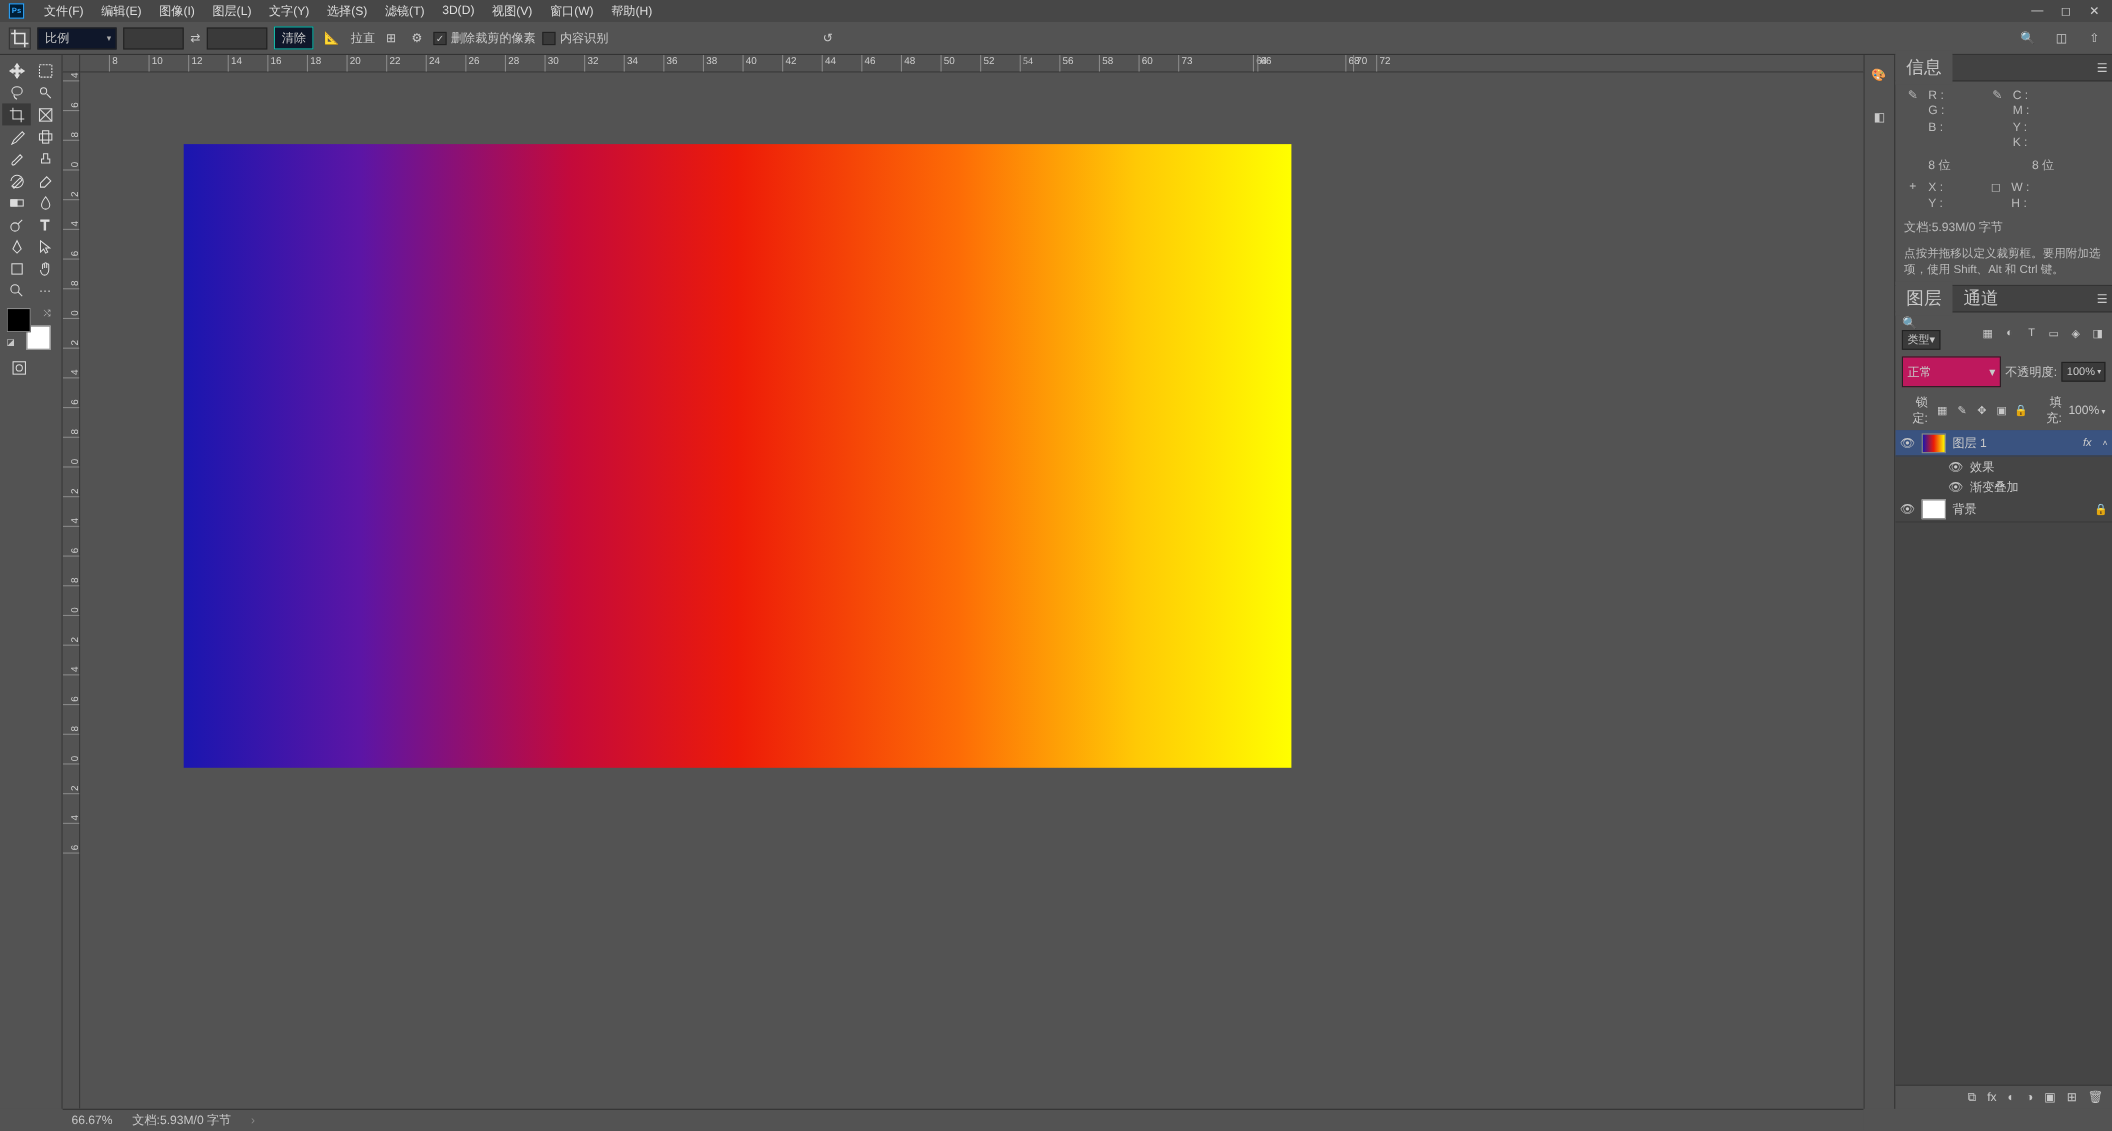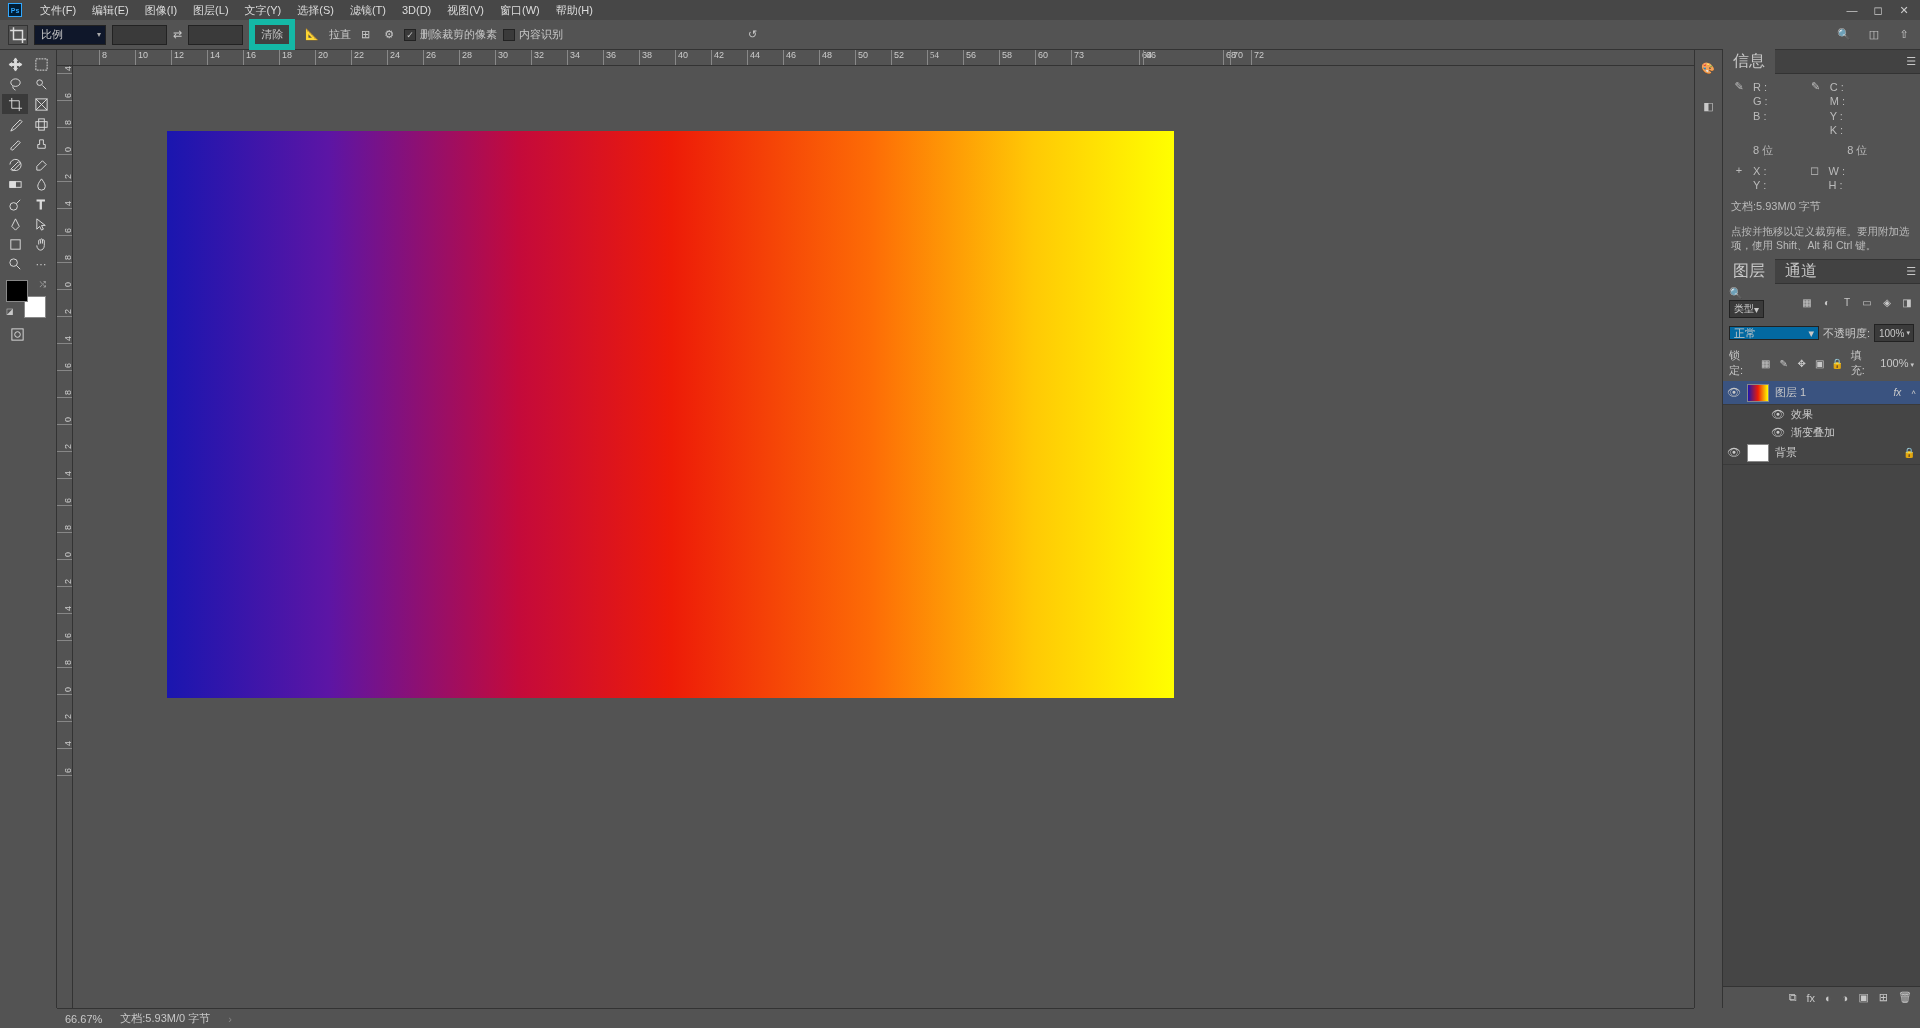--- a/index.html
+++ b/index.html
@@ -11,21 +11,21 @@
 .menu-item { padding: 3px 8px; cursor: pointer; color: #ddd; }
 .window-controls { position: absolute; right: 4px; display: flex; gap: 2px; }
 .winctl { width: 24px; height: 16px; display: flex; align-items: center; justify-content: center; color: #ccc; cursor: pointer; }
 
 
 .options-bar { height: 30px; background: #535353; border-bottom: 1px solid #333; display: flex; align-items: center; padding: 0 8px; gap: 6px; position: relative; }
 .opt-icon { width:20px; height:20px; display:flex; align-items:center; justify-content:center; border:1px solid #333; }
 .opt-dropdown { height: 20px; background: #0f172a; border: 1px solid #222; padding: 0 20px 0 6px; display:flex; align-items:center; position:relative; font-size:11px; }
 .opt-dropdown::after { content:"▾"; position:absolute; right:4px; color:#aaa; font-size:8px; }
 .opt-input { width:55px; height:20px; background:#3a3a3a; border:1px solid #222; padding:0 4px; color:#c8c8c8; }
-.opt-btn { padding: 2px 6px; background:#404040; border:6px solid #14b8a6; }
+.opt-btn { padding: 2px 6px; background:#0f172a; border:1px solid #14b8a6; }
 .checkbox { display:flex; align-items:center; gap:4px; }
 .checkbox-box { width:12px; height:12px; background:#3a3a3a; border:1px solid #222; display:flex; align-items:center; justify-content:center; font-size:9px; }
 .redo-icon { position:absolute; left:748px; }
 .right-icons { position:absolute; right:8px; display:flex; gap:14px; }
 .ri { width:16px; height:16px; display:flex; align-items:center; justify-content:center; cursor:pointer; }
 
 
 .tab-bar { margin-left: 57px; height: 22px; background: #393939; display: flex; }
 .tab { padding: 4px 12px; background: #535353; display:flex; align-items:center; gap:8px; font-size:11px; color:#ddd; }
 .tab .close { color:#aaa; cursor:pointer; }
@@ -77,23 +77,23 @@
 .info-hint { margin-top:10px; line-height:1.4; font-size:10.5px; }
 
 
 .layers-panel { flex:1; display:flex; flex-direction:column; border-top:1px solid #333; }
 .layer-controls { padding:3px 6px; display:flex; align-items:center; gap:4px; }
 .layer-search { flex:1; display:flex; align-items:center; gap:4px; }
 .layer-search .ls-dropdown { flex:1; background:#3a3a3a; height:18px; border:1px solid #222; padding:0 4px; display:flex; align-items:center; justify-content:space-between; font-size:10px; }
 .filter-icons { display:flex; gap:6px; margin-left:4px; }
 .filter-icons span { width:14px; height:14px; display:flex; align-items:center; justify-content:center; font-size:10px; cursor:pointer; }
 .layer-row2 { padding:3px 6px; display:flex; align-items:center; gap:4px; font-size:11px; }
-.layer-row2 .blend { flex:1; background:#0369a1; border:1px solid #222; height:14px; padding:0 4px; display:flex; align-items:center; justify-content:space-between; }
+.layer-row2 .blend { flex:1; background:#be185d; border:1px solid #222; height:28px; padding:0 4px; display:flex; align-items:center; justify-content:space-between; }
 .layer-row2 .opacity-val { width:40px; background:#3a3a3a; border:1px solid #222; height:18px; padding:0 3px; display:flex; align-items:center; justify-content:flex-end; font-size:10px; }
-.layer-row3 { padding:3px 6px; display:flex; align-items:center; gap:6px; font-size:11px; }
+.layer-row3 { padding:3px 6px; display:flex; align-items:center; gap:6px; font-size:11px;text-align:right; }
 .lock-icons { display:flex; gap:4px; }
 .lock-icons span { width:14px; height:14px; display:flex; align-items:center; justify-content:center; cursor:pointer; font-size:10px; }
 
 .layer-list { flex:1; overflow:auto; background:#454545; }
 .layer-item { display:flex; align-items:center; height:24px; padding:0 4px; border-bottom:1px solid #3a3a3a; gap:6px; }
 .layer-item.selected { background:#3a5380; }
 .eye { width:14px; text-align:center; cursor:pointer; font-size:11px; }
 .thumb { width:22px; height:18px; border:1px solid #888; background:#fff; }
 .thumb.grad { background: linear-gradient(90deg, #1a16af, #ed1b08, #ffff00); }
 .layer-name { flex:1; font-size:11px; }

